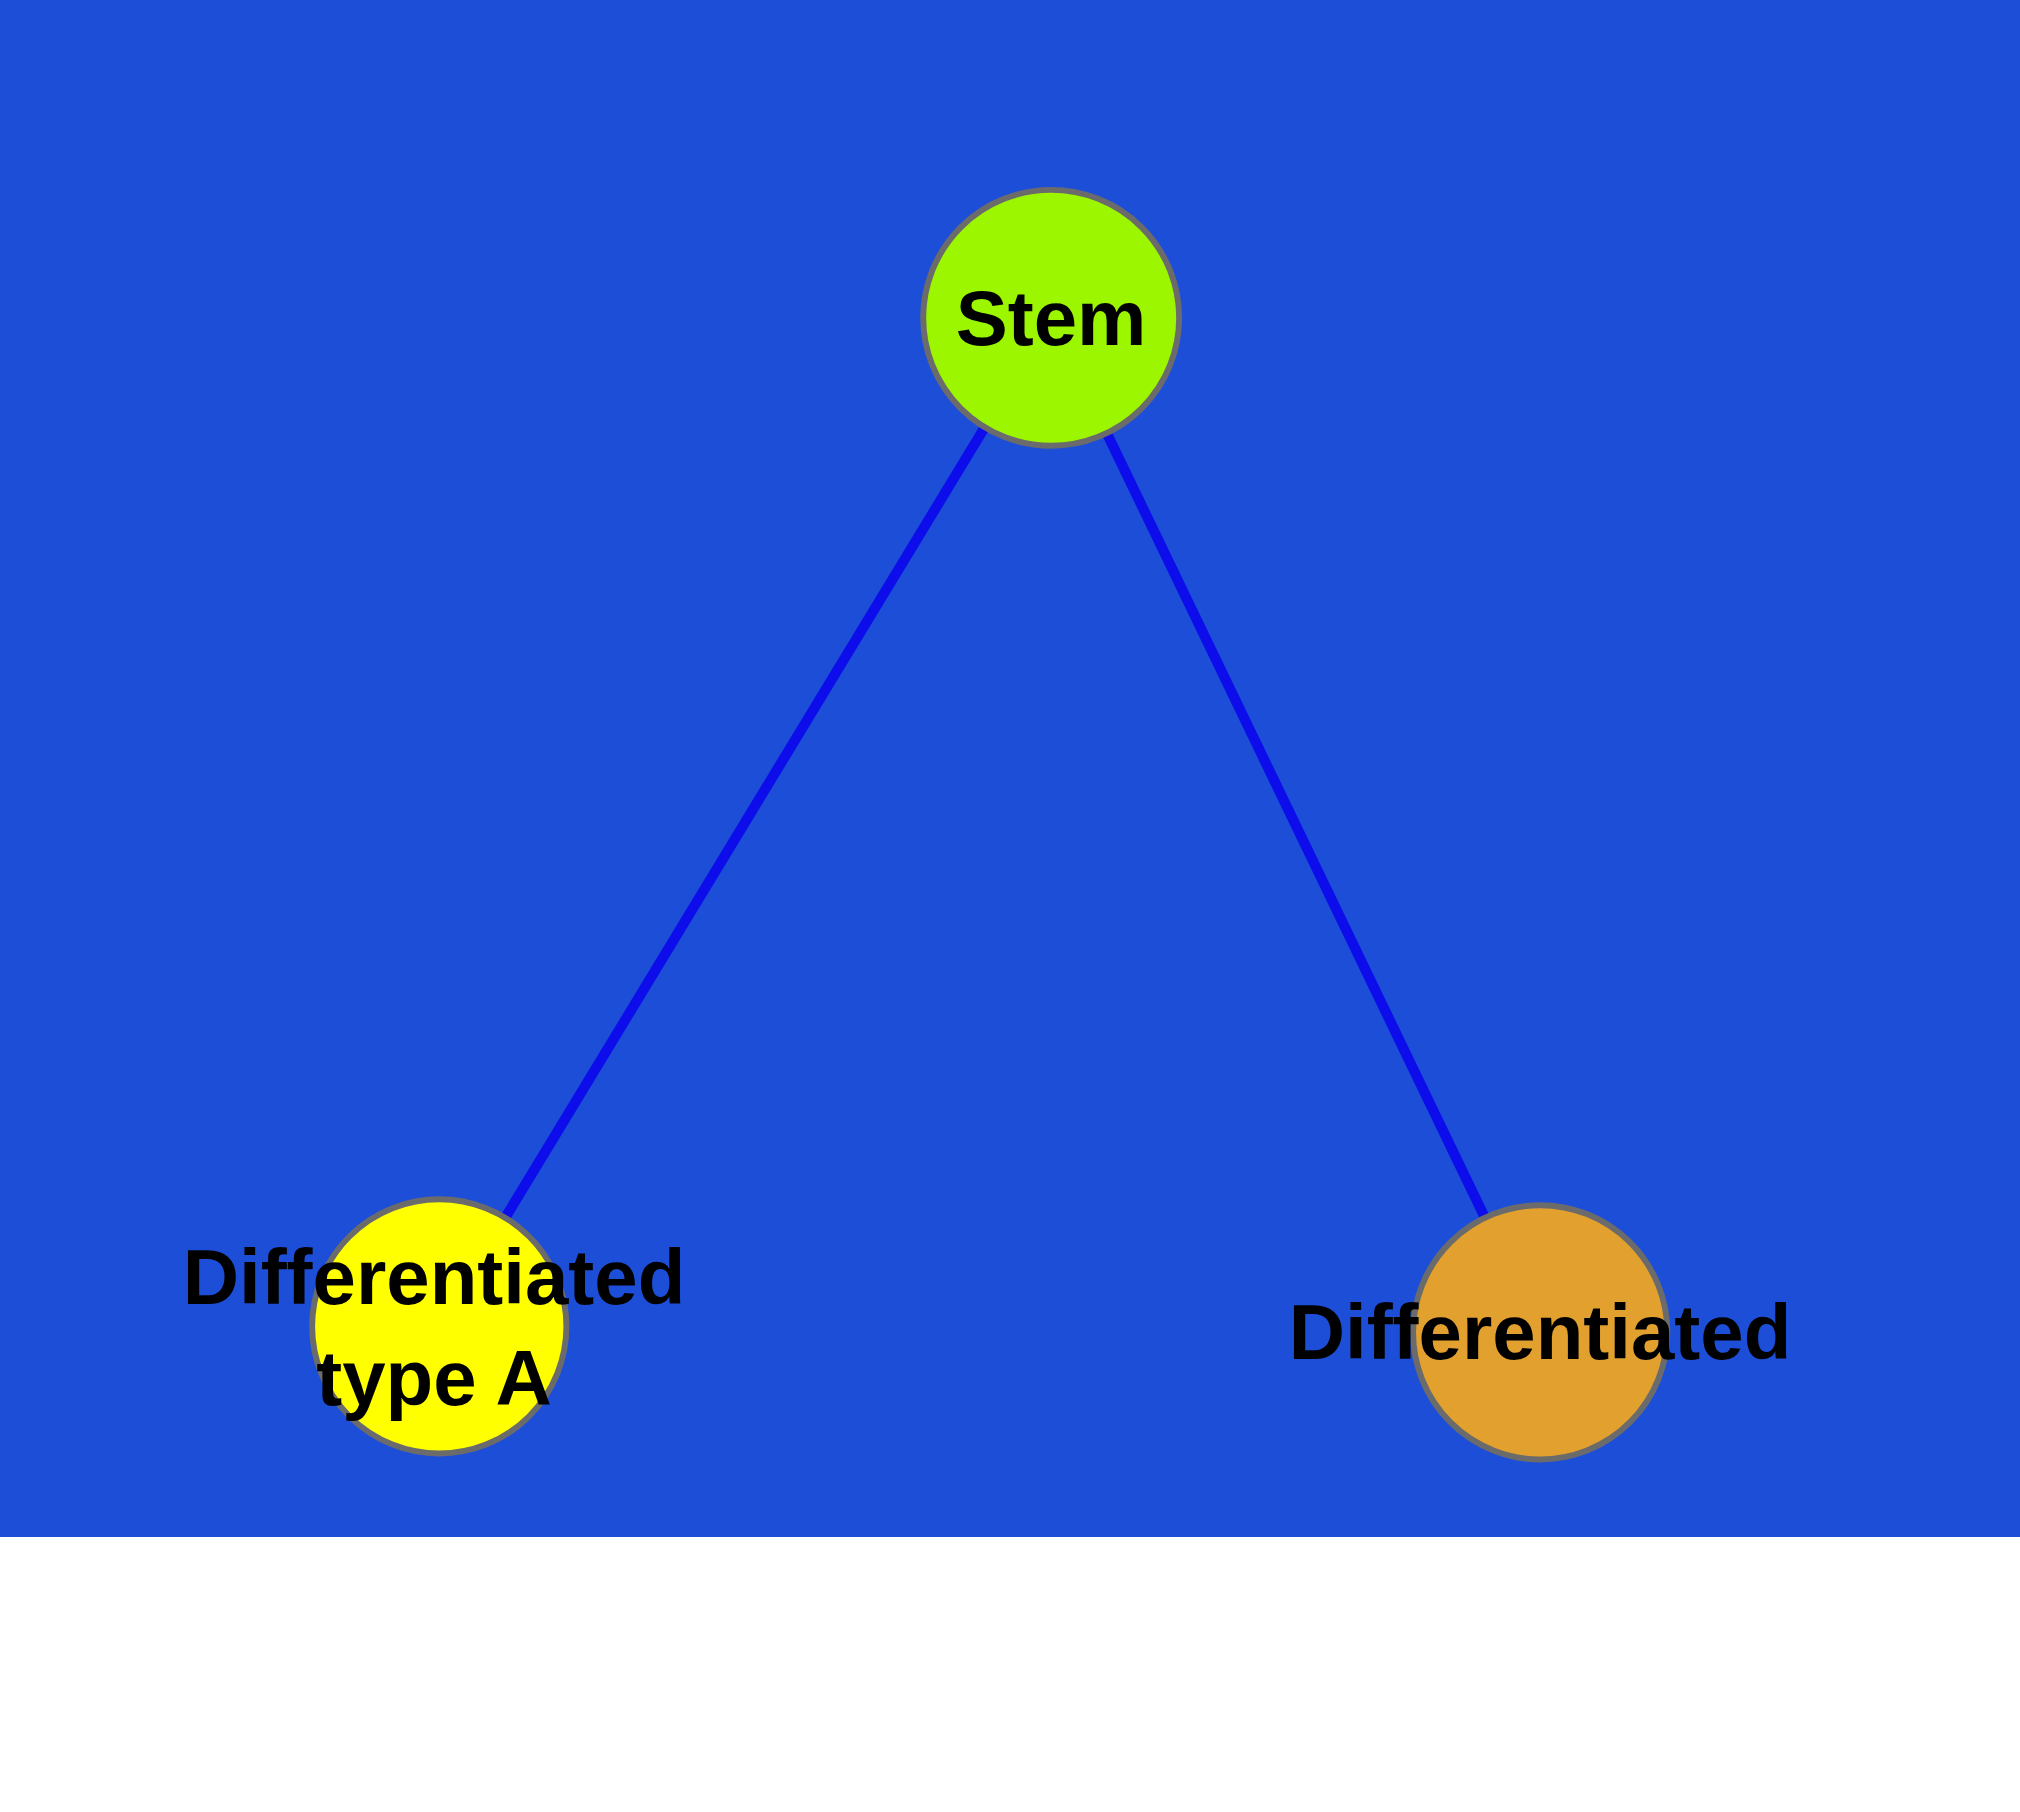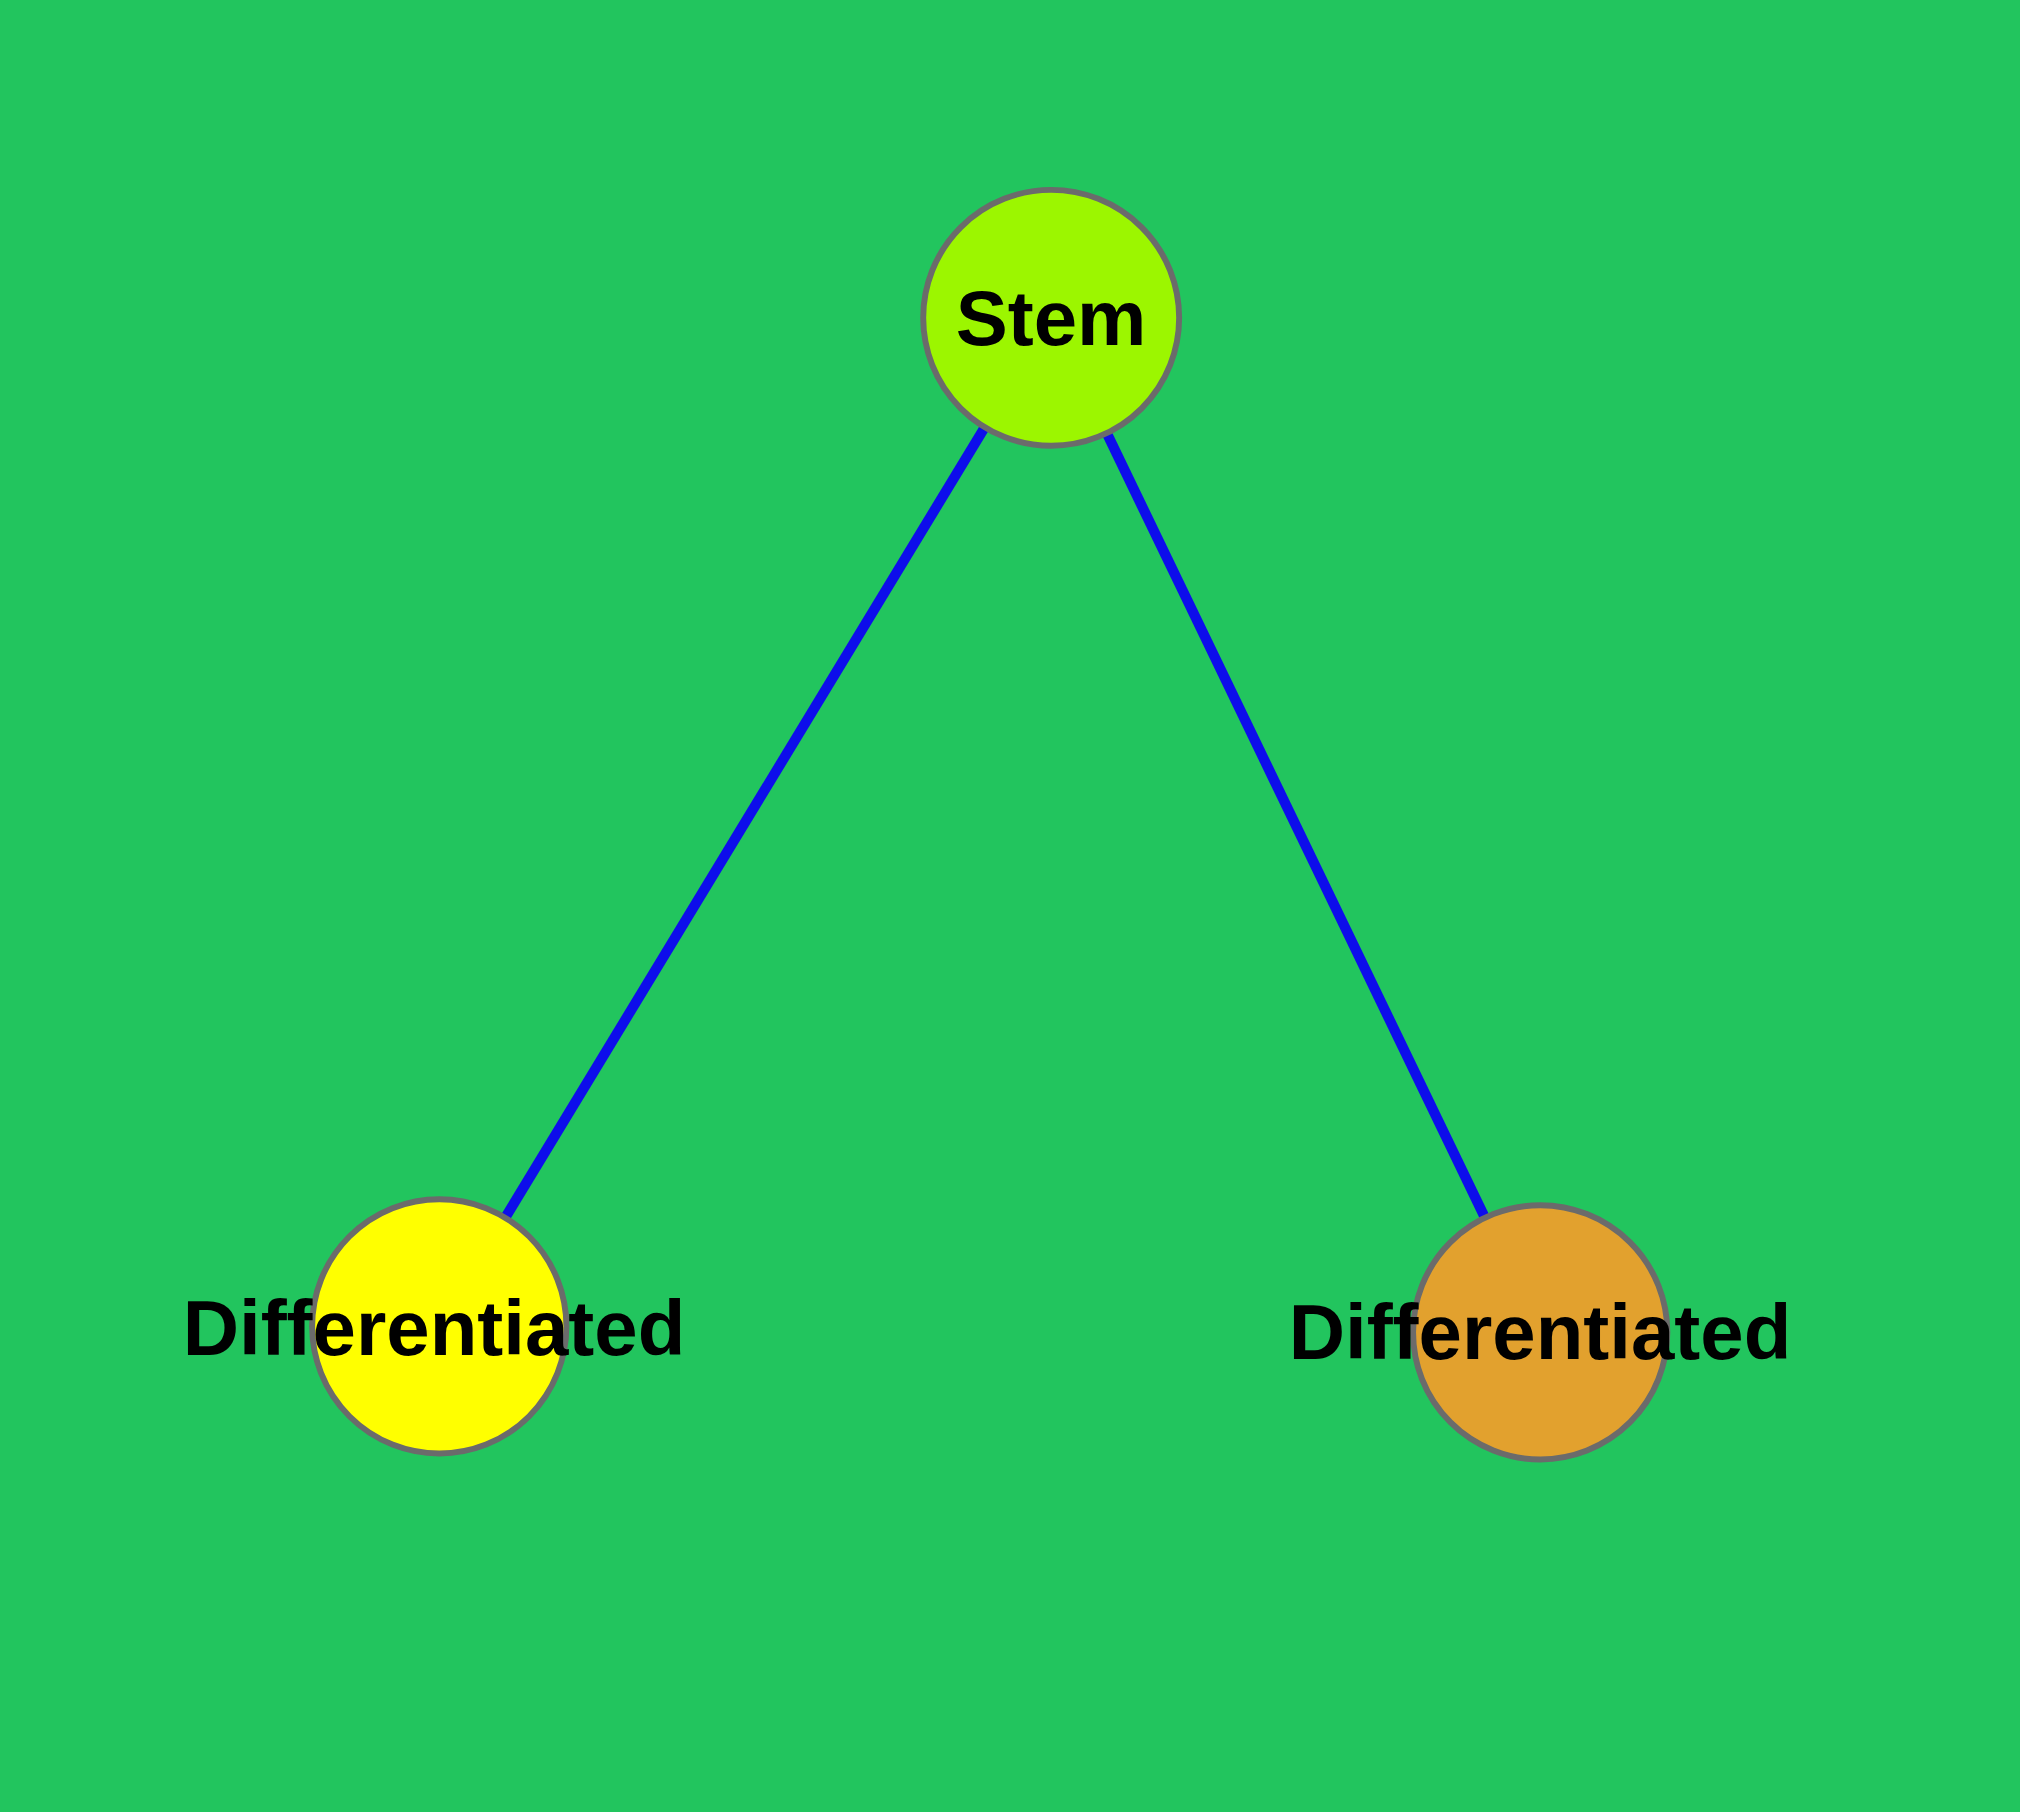--- a/index.html
+++ b/index.html
@@ -2,22 +2,22 @@
 <html style="font-size:13.6px"><head>
 <meta charset="utf-8">
 <style>
   html, body {
     margin: 0;
     padding: 0;
   }
   .canvas {
     position: relative;
     width: 2021px;
-    height: 1812px;
-    background: #22c55e;
+    height: 1537px;
+    background: #1d4ed8;
     overflow: hidden;
     font-family: "Liberation Sans", sans-serif;
   }
   .shapes-svg {
     position: absolute;
     left: 0;
     top: 0;
     width: 2021px;
     height: 1812px;
     display: block;
@@ -58,20 +58,21 @@
     <circle class="node-circle" cx="518" cy="1565" r="150" fill="#FFFF00" stroke="#6B6B6B"></circle>
     <circle class="node-circle" cx="1817" cy="1572" r="150" fill="#E2A12E" stroke="#6B6B6B"></circle>
   </svg>
 
   <div class="node-label label-stem">
     <div class="label-line">Stem</div>
   </div>
 
   <div class="node-label label-type-a">
     <div class="label-line">Differentiated</div>
+    <div class="label-line">type A</div>
   </div>
 
   <div class="node-label label-type-b">
     <div class="label-line">Differentiated</div>
   </div>
 
 </div>
 
 
 </body></html>

